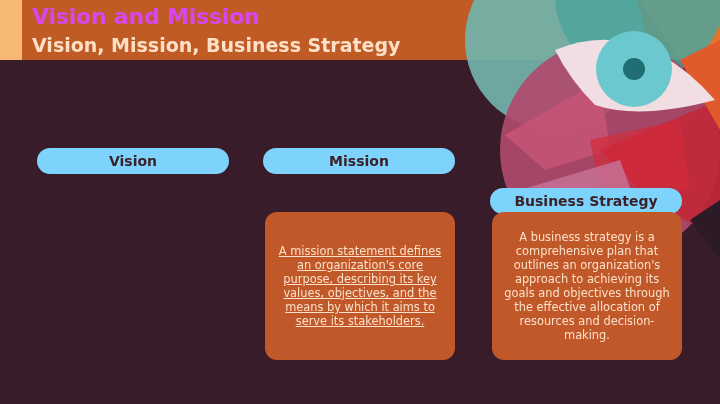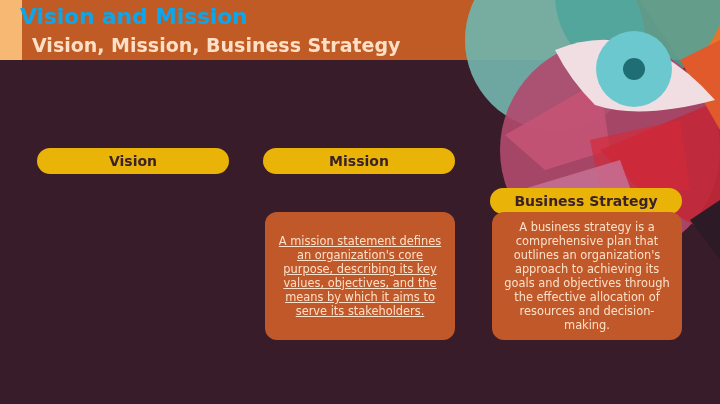--- a/index.html
+++ b/index.html
@@ -12,36 +12,36 @@
   .slide { position: absolute; inset: 0; width: 720px; height: 404px; background: #381c29; overflow: hidden; }
   .header-band {
     position: absolute; left: 0; top: 0; width: 720px; height: 60px;
     background: #c05b26;
   }
   .header-accent {
     position: absolute; left: 0; top: 0; width: 22px; height: 60px;
     background: #f6b872;
   }
   .title {
-    position: absolute; left: 20px; top: 4px;
-    color: #0ea5e9; font-weight: bold; font-size: 22px; letter-spacing: -0.2px;
+    position: absolute; left: 32px; top: 4px;
+    color: #d946ef; font-weight: bold; font-size: 22px; letter-spacing: -0.2px;
   }
   .subtitle {
     position: absolute; left: 32px; top: 34px;
     color: #fde0c6; font-weight: bold; font-size: 19px;
   }
   .art { position: absolute; left: 0; top: 0; width: 720px; height: 404px; pointer-events: none; }
   .pill {
     position: absolute; top: 148px; height: 26px; width: 192px;
-    background: #eab308; border-radius: 13px;
+    background: #7dd3fc; border-radius: 13px;
     display: flex; align-items: center; justify-content: center;
     color: #3a2228; font-weight: bold; font-size: 14px;
   }
   .card {
-    position: absolute; top: 212px; width: 190px; height: 128px;
+    position: absolute; top: 212px; width: 190px; height: 148px;
     background: #c1582a; border-radius: 12px;
     display: flex; align-items: center; justify-content: center;
     padding: 16px 10px; text-align: center;
     color: #fbe1c9; font-size: 11.4px; line-height: 14px;
   }
   .logo {
     position: absolute; left: 653px; top: 382px;
     display: flex; align-items: flex-end;
   }
   .logo-box {

